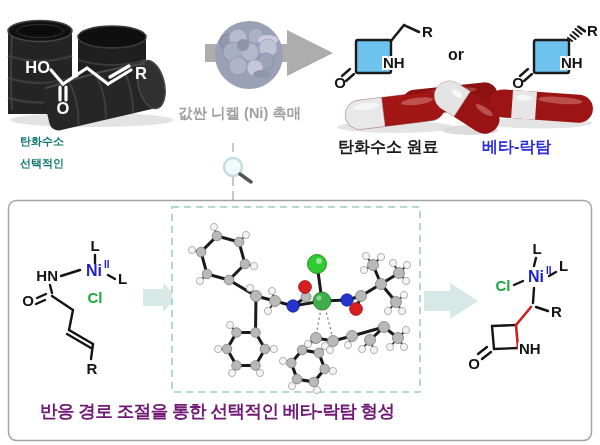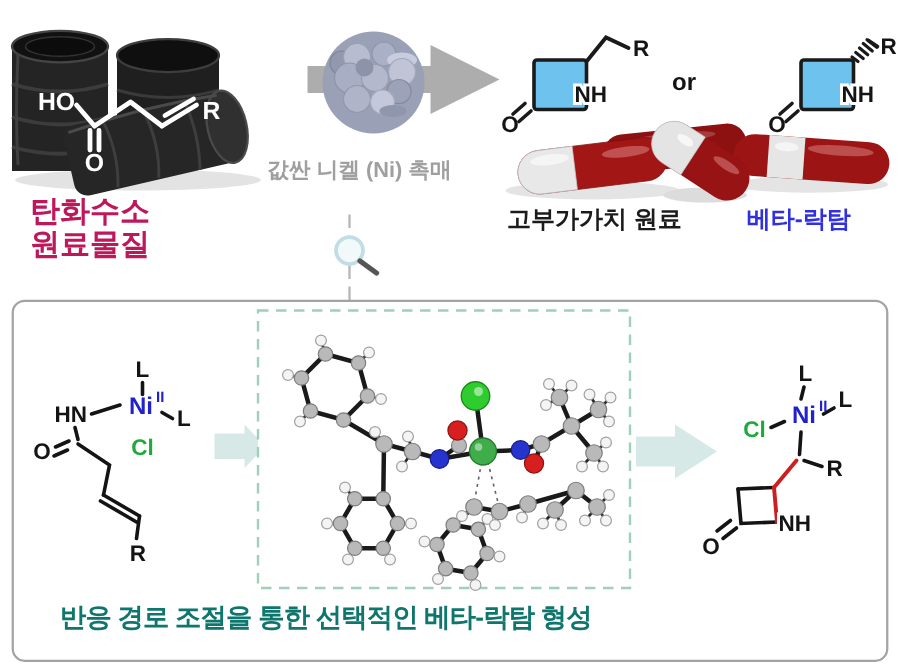--- a/index.html
+++ b/index.html
@@ -1,24 +1,24 @@
 <!DOCTYPE html>
 <html><head>
 <meta charset="utf-8">
 <style>
   html,body{margin:0;padding:0;background:#fff;}
   .canvas{position:relative;width:600px;height:445px;background:#fff;overflow:hidden;
           font-family:"Liberation Sans", sans-serif;}
   .canvas svg{position:absolute;left:0;top:0;}
   .cap{position:absolute;text-align:left;}
-  .cap-source{left:20px;top:130px;width:160px;font-size:20px;font-weight:700;color:#be185d;line-height:22px;}
+  .cap-source{left:20px;top:130px;width:160px;font-size:11px;font-weight:700;color:#0f766e;line-height:22px;}
   .cap-catalyst{left:178px;top:104px;width:184px;font-size:14.5px;font-weight:600;color:#9f9f9f;}
   .cap-product{left:338px;top:137px;width:256px;font-size:16px;font-weight:700;color:#1b1b1b;line-height:20px;}
   .cap-product .hl{color:#3030e0;font-weight:800;padding-left:39px;}
-  .cap-pathway{left:40px;top:399px;width:520px;font-size:17.5px;font-weight:800;color:#0f766e;letter-spacing:-0.5px;}
+  .cap-pathway{left:40px;top:399px;width:520px;font-size:17.5px;font-weight:800;color:#701a75;letter-spacing:-0.5px;}
   
   text{font-family:"Liberation Sans", sans-serif;}
   .t15{font-size:15px;font-weight:700;fill:#141414;}
   .t16w{font-size:16.5px;font-weight:700;fill:#ffffff;}
   .tni{font-size:16px;font-weight:800;fill:#2222cc;}
   .tnis{font-size:10px;font-weight:800;fill:#2222cc;}
   .tcl{font-size:15px;font-weight:800;fill:#1fa83c;}
   .tor{font-size:16px;font-weight:700;fill:#141414;}
   .bg{paint-order:stroke;stroke:#ffffff;stroke-width:4px;}
   
@@ -324,24 +324,24 @@
     <text x="559" y="271" class="t15">L</text>
     <text x="503" y="291" text-anchor="middle" class="tcl">Cl</text>
     <text x="551" y="317" class="t15">R</text>
     <text x="519" y="354" class="t15 bg">NH</text>
     <text x="474" y="369" text-anchor="middle" class="t15">O</text>
   </g>
 </svg>
 
   <div class="cap cap-source">
     <div>탄화수소</div>
-    <div>원료물질</div>
+    <div>선택적인</div>
   </div>
 
   <div class="cap cap-catalyst">값싼 니켈 (Ni) 촉매</div>
 
   <div class="cap cap-product">
-    <div><span>고부가가치 원료</span>&nbsp;<span class="hl">베타-락탐</span></div>
+    <div><span>탄화수소 원료</span>&nbsp;<span class="hl">베타-락탐</span></div>
   </div>
 
   <div class="cap cap-pathway">반응 경로 조절을 통한 선택적인 베타-락탐 형성</div>
 
 </div>
 
 </body></html>

